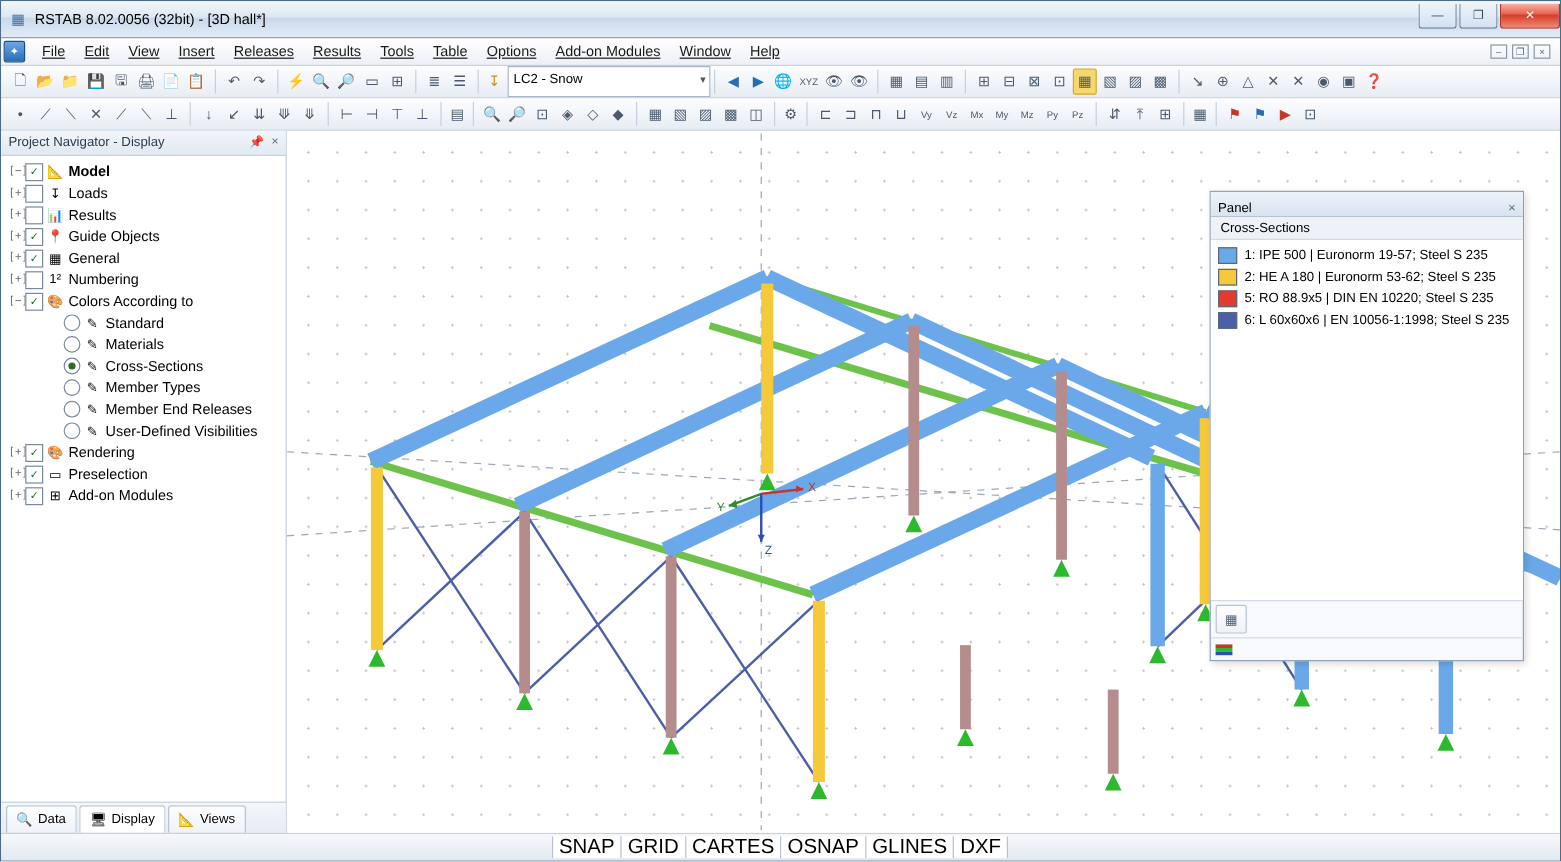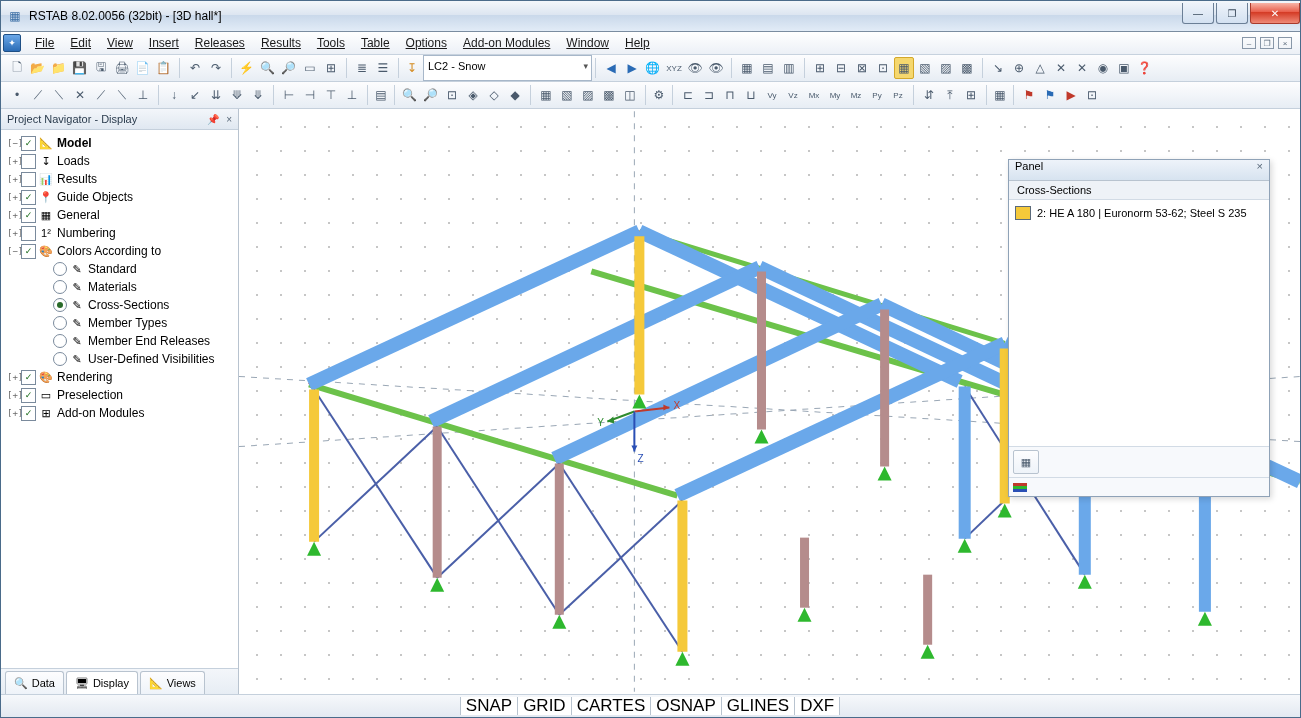--- a/index.html
+++ b/index.html
@@ -36,21 +36,21 @@
 .tlabel{font-size:12px}
 .bold{font-weight:bold}
 .nav-tabs{height:25px;background:linear-gradient(#f3f6fa,#e7edf4);border-top:1px solid #c5d0dc;display:flex;align-items:flex-end;padding:0 4px;gap:2px}
 .nav-tab{height:22px;padding:0 8px;border:1px solid #b8c3cf;border-bottom:none;border-radius:3px 3px 0 0;background:linear-gradient(#fdfdfe,#eef3f9);display:flex;align-items:center;gap:4px;font-size:11px}
 .nav-tab.active{background:#fff}
 .viewport{flex:1;position:relative;background:#fff;overflow:hidden}
 .vp-inner{position:absolute;inset:0}
 .dotgrid{position:absolute;inset:0;background-image:radial-gradient(#c6c6c6 1px,transparent 1px);background-size:24px 24px;background-position:6px 6px}
 .axis{position:absolute;left:270px;top:560px;font-family:sans-serif}
 .float-panel{position:absolute;right:30px;top:50px;width:260px;border:1px solid #8fa2b7;background:#f7f9fc;box-shadow:2px 2px 6px rgba(0,0,0,.15)}
-.fp-title{height:20px;background:linear-gradient(#eef3fa,#d7e3f0);display:flex;align-items:flex-start;padding:0 6px;font-size:11px;border-bottom:1px solid #b8c3cf}
+.fp-title{height:20px;background:linear-gradient(#eef3fa,#d7e3f0);display:flex;align-items:flex-end;padding:0 6px;font-size:11px;border-bottom:1px solid #b8c3cf}
 .fp-title .x{margin-left:auto;color:#5a6a7b;font-size:11px}
 .fp-sub{padding:3px 8px;font-size:11px;background:#eef2f7;border-bottom:1px solid #d2dbe5}
 .fp-body{background:#fff;padding:4px 2px}
 .legend-row{display:flex;align-items:center;height:18px;padding:0 4px;gap:6px;font-size:11px;white-space:nowrap;overflow:hidden}
 .sw{width:14px;height:12px;flex-shrink:0;border:1px solid #5a6a7b}
 .fp-foot{height:30px;border-top:1px solid #d2dbe5;display:flex;align-items:center;padding:0 4px;gap:4px}
 .fp-foot .btn{width:24px;height:22px;border:1px solid #b8c3cf;background:linear-gradient(#fdfdfe,#eef3f9);border-radius:2px;display:flex;align-items:center;justify-content:center;font-size:11px;color:#4a5a6c}
 .fp-colorbar{height:18px;border-top:1px solid #d2dbe5;display:flex;align-items:center;padding:0 4px}
 .fp-colorbar .bars{width:14px;display:flex;flex-direction:column}
 .fp-colorbar .bars div{height:3px}
@@ -496,22 +496,34 @@
         </svg>
 
         <div class="float-panel">
           <div class="fp-title">
             <span>Panel</span>
             <span class="x">×</span>
           </div>
           <div class="fp-sub">Cross-Sections</div>
           <div class="fp-body" id="legend">
               <div class="legend-row">
+                <span class="sw" style="background: rgb(106, 168, 234);"></span>
+                <span>1: IPE 500 | Euronorm 19-57; Steel S 235</span>
+              </div>
+              <div class="legend-row">
                 <span class="sw" style="background: rgb(245, 201, 58);"></span>
                 <span>2: HE A 180 | Euronorm 53-62; Steel S 235</span>
+              </div>
+              <div class="legend-row">
+                <span class="sw" style="background: rgb(226, 59, 46);"></span>
+                <span>5: RO 88.9x5 | DIN EN 10220; Steel S 235</span>
+              </div>
+              <div class="legend-row">
+                <span class="sw" style="background: rgb(74, 95, 168);"></span>
+                <span>6: L 60x60x6 | EN 10056-1:1998; Steel S 235</span>
               </div>
             </div>
           <div style="height:220px;background:#fff"></div>
           <div class="fp-foot">
             <div class="btn">▦</div>
           </div>
           <div class="fp-colorbar">
             <div class="bars">
                 <div style="background:#c0392b"></div>
                 <div style="background:#2eb82e"></div>

